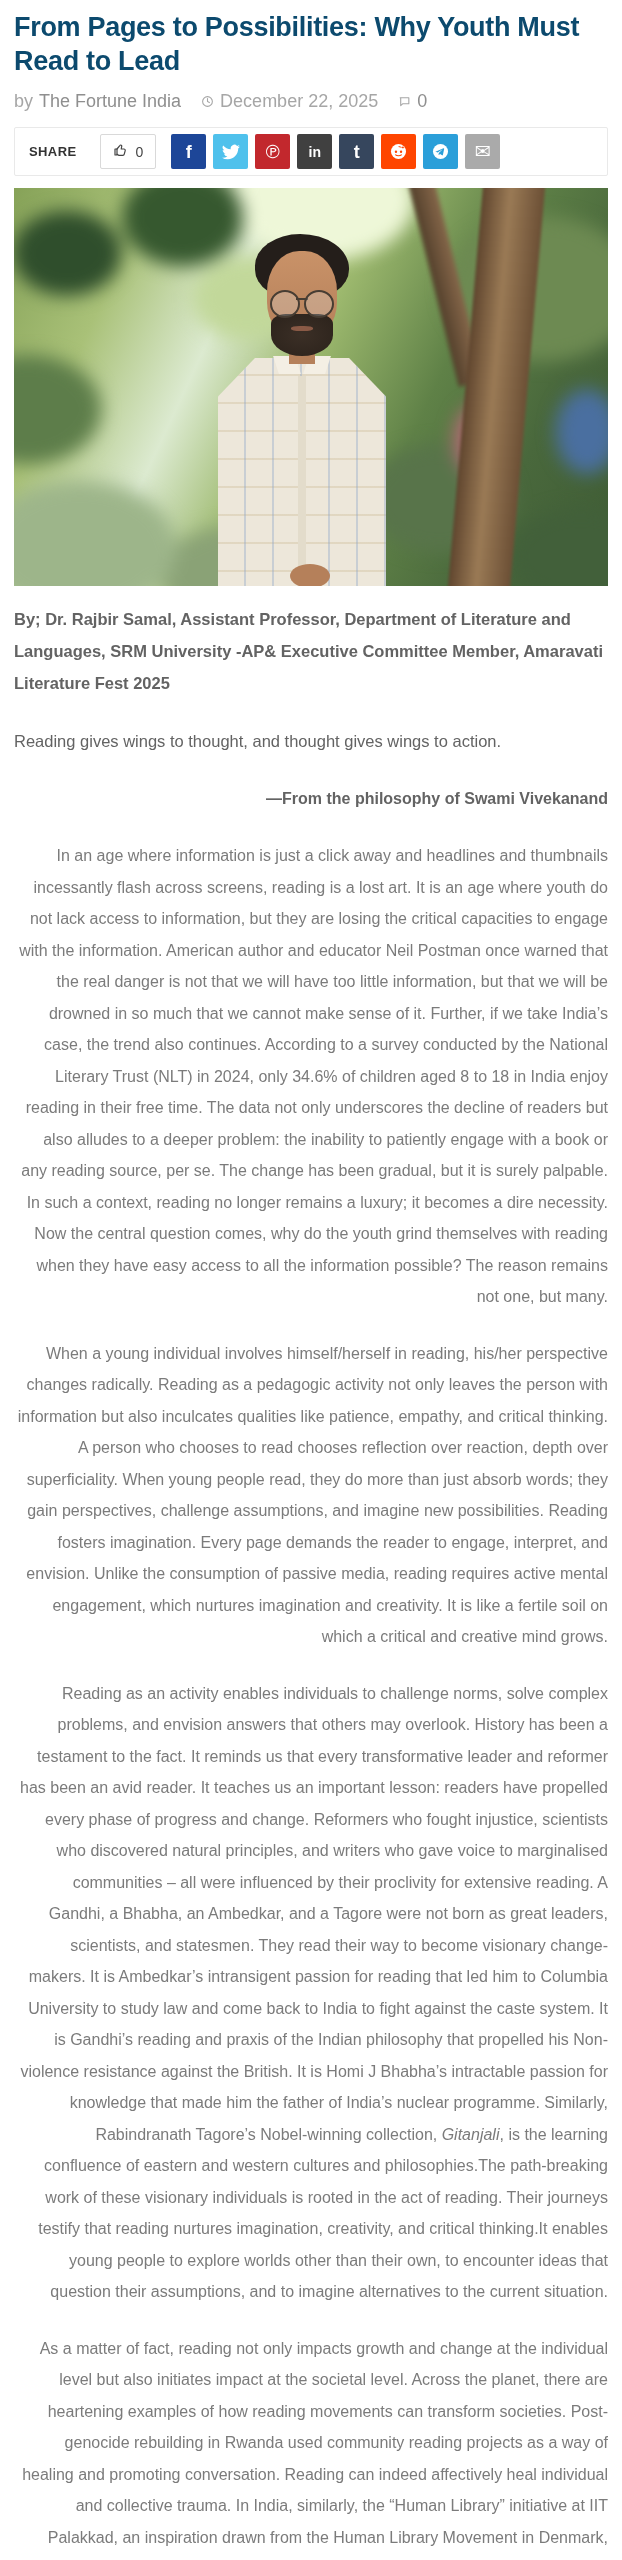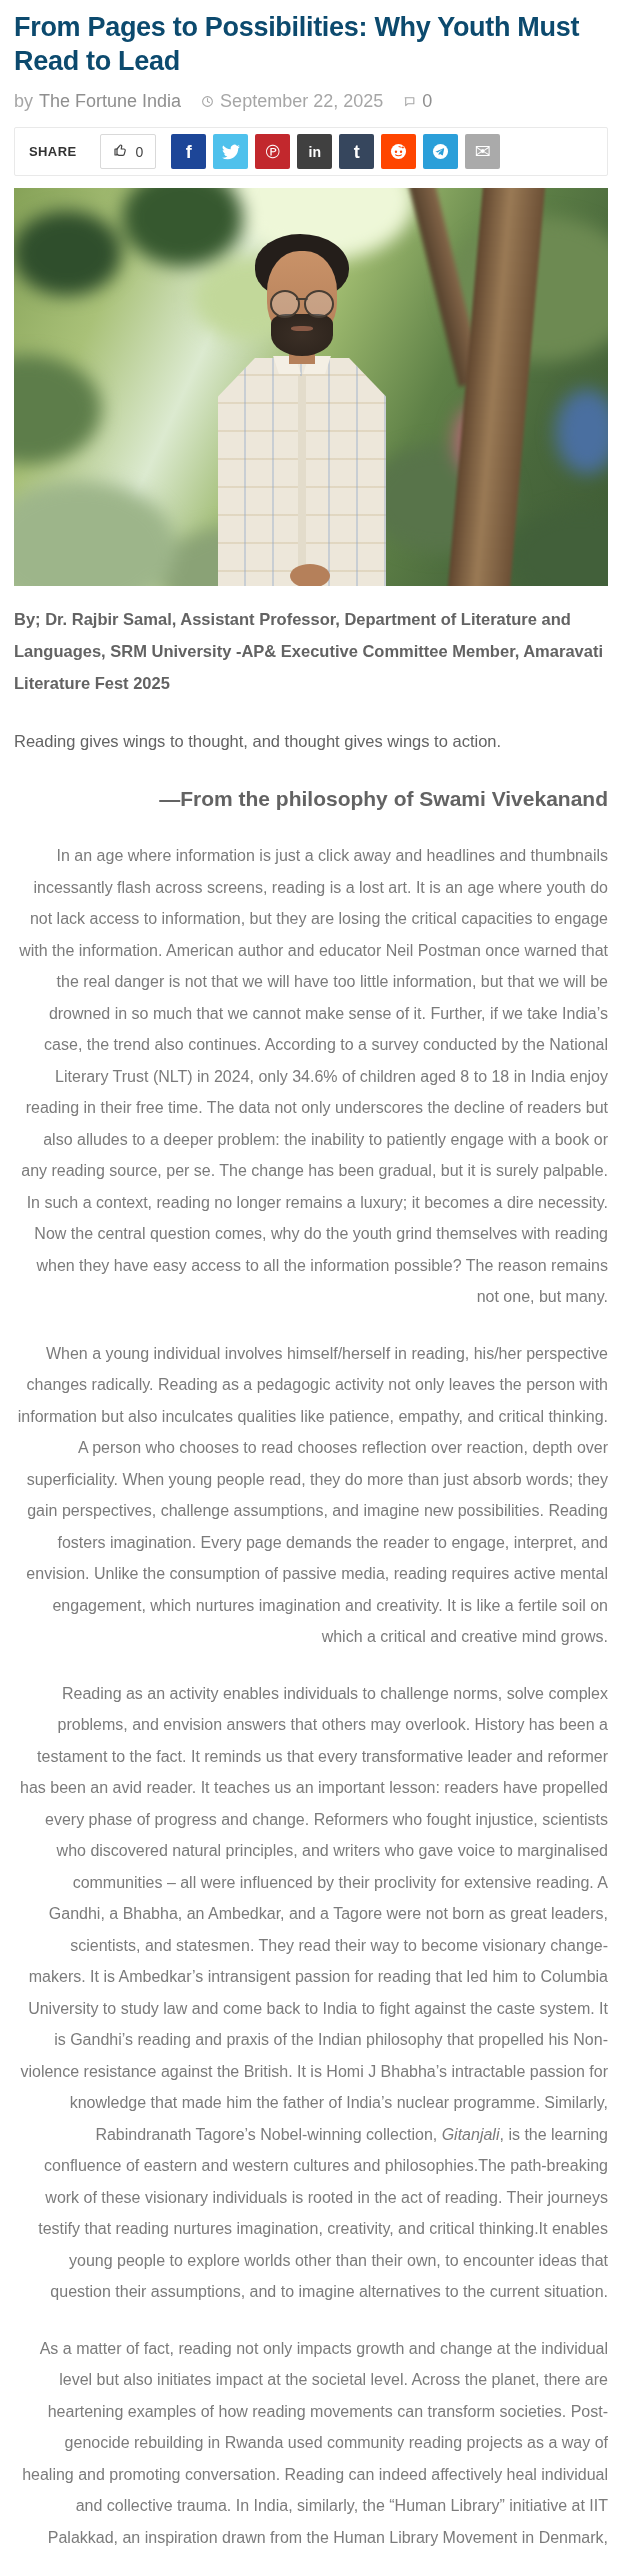--- a/index.html
+++ b/index.html
@@ -65,42 +65,42 @@
     clip-path:polygon(22% 0,78% 0,100% 16%,100% 100%,0 100%,0 16%);}
   .collar{position:absolute;left:50%;top:122px;transform:translateX(-50%);width:52px;height:20px;}
   .collar::before,.collar::after{content:"";position:absolute;top:0;width:22px;height:18px;background:#f4efe4;}
   .collar::before{left:0;transform:skewX(18deg);} .collar::after{right:0;transform:skewX(-18deg);}
   .placket{position:absolute;left:50%;top:142px;transform:translateX(-50%);width:8px;height:200px;background:#e3dccb;}
   .hand{position:absolute;left:50%;top:330px;transform:translateX(-30%);width:40px;height:24px;background:#b5805a;border-radius:50%;}
 
   
   .caption{font-size:16.5px;line-height:32px;font-weight:700;color:#636363;margin:17px 0 0 0;}
   .lead-quote{font-size:16.5px;line-height:32px;font-weight:400;color:#636363;margin:26px 0 0 0;}
-  .attribution{font-size:21px;line-height:32px;font-weight:700;color:#636363;margin:26px 0 0 0;text-align:right;}
+  .attribution{font-size:16px;line-height:32px;font-weight:700;color:#636363;margin:26px 0 0 0;text-align:right;}
   .article-body p{font-size:16px;line-height:31.5px;color:#7b7b7b;margin:25px 0 0 0;text-align:right;}
   .article-body em{font-style:italic;}
 </style>
 </head>
 <body>
 
 <div class="content">
 
   <h1 class="title">From Pages to Possibilities: Why Youth Must Read to Lead</h1>
 
   <div class="byline">
     <span>by</span>
     <a href="#">The Fortune India</a>
     <span class="sep"></span>
     <span>
       <svg viewBox="0 0 24 24" width="13" height="13" fill="none" stroke="#a6a6a6" stroke-width="2" stroke-linecap="round">
           <circle cx="12" cy="12" r="9"></circle>
           <path d="M12 6.5V12l3.5 2"></path>
         </svg>
     </span>
-    <span>September 22, 2025</span>
+    <span>December 22, 2025</span>
     <span class="sep"></span>
     <span>
       <svg viewBox="0 0 24 24" width="13" height="13" fill="none" stroke="#a6a6a6" stroke-width="2" stroke-linejoin="round">
           <path d="M4 5h16v11H9l-4 3.5V5z"></path>
         </svg>
     </span>
     <a href="#">0</a>
   </div>
 
   <div class="share-bar">

